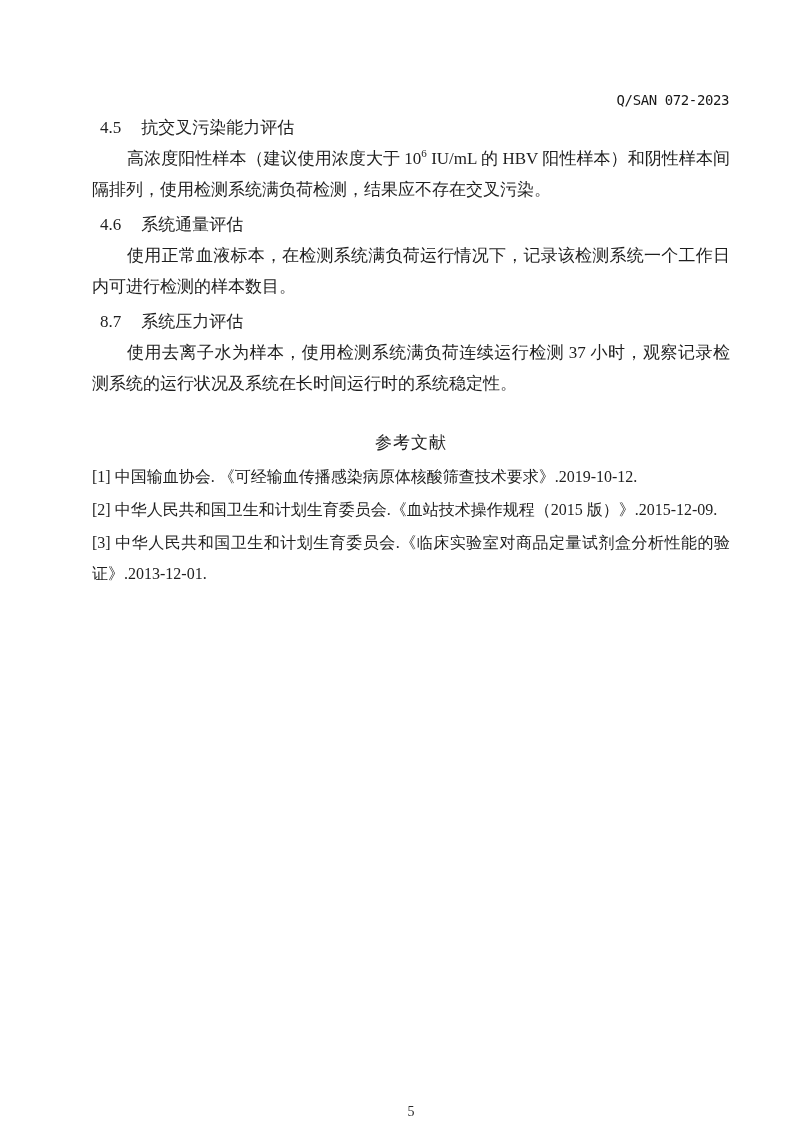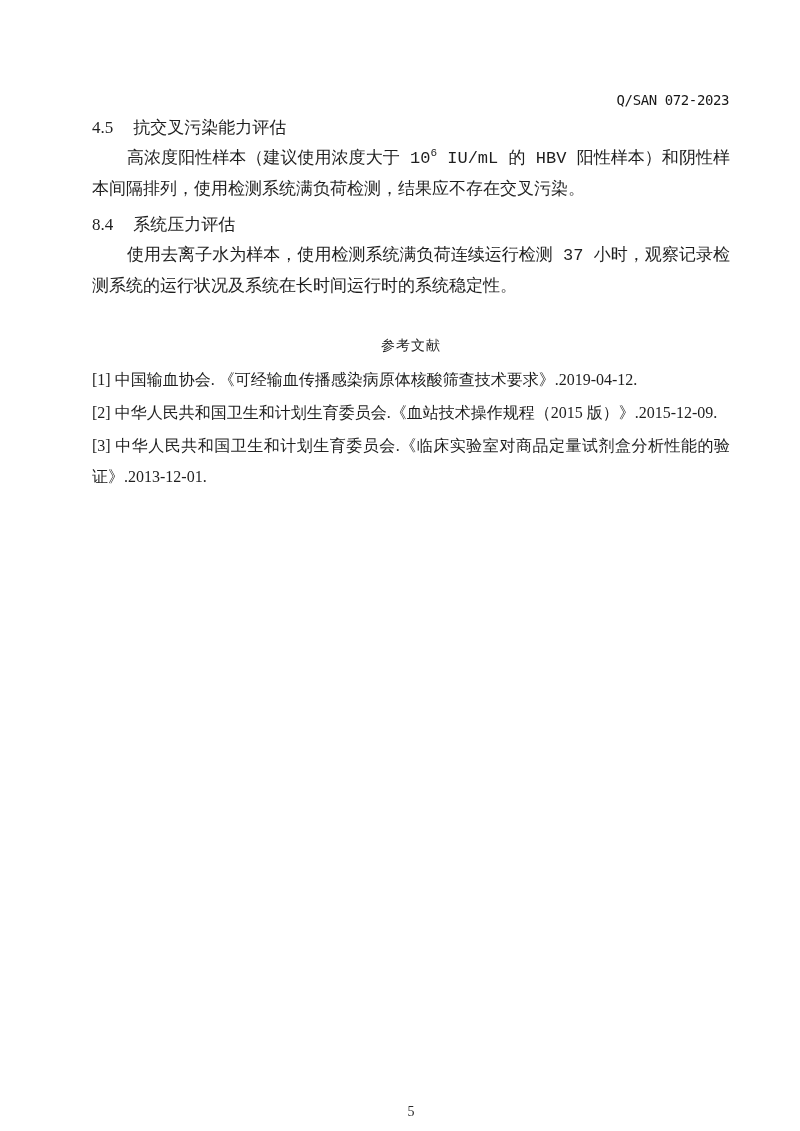--- a/index.html
+++ b/index.html
@@ -38,37 +38,37 @@
     font-weight: normal;
     line-height: 31px;
     color: #1e1e1e;
   }
   .sec-heading.spaced {
     margin-top: 4px;
   }
   .sec-num {
     display: inline-block;
     margin-right: 20px;
+    margin-left: 8px;
   }
   .para {
     margin: 0;
     font-size: 17px;
     line-height: 31px;
     text-align: justify;
     text-indent: 35px;
-    font-family: Liberation Mono, monospace;
   }
   .para sup {
     font-size: 11px;
     line-height: 0;
     vertical-align: super;
   }
   .refs-heading {
     margin: 28px 0 3px 0;
-    font-size: 14px;
+    font-size: 17px;
     font-weight: normal;
     line-height: 31px;
     text-align: center;
     letter-spacing: 1px;
     color: #1e1e1e;
   }
   .ref {
     margin: 0 0 2px 0;
     font-size: 16px;
     line-height: 31px;
@@ -94,31 +94,33 @@
   </div>
 
   <div class="content">
 
     <div>
       <h2 class="sec-heading"><span class="sec-num">4.5</span><span>抗交叉污染能力评估</span></h2>
       <p class="para"><span>高浓度阳性样本（建议使用浓度大于 10</span><sup>6</sup><span> IU/mL 的 HBV 阳性样本）和阴性样本间隔排列，使用检测系统满负荷检测，结果应不存在交叉污染。</span></p>
     </div>
 
     <div>
+      <h2 class="sec-heading spaced"><span class="sec-num">4.6</span><span>系统通量评估</span></h2>
+      <p class="para">使用正常血液标本，在检测系统满负荷运行情况下，记录该检测系统一个工作日内可进行检测的样本数目。</p>
     </div>
 
     <div>
-      <h2 class="sec-heading spaced"><span class="sec-num">8.4</span><span>系统压力评估</span></h2>
+      <h2 class="sec-heading spaced"><span class="sec-num">8.7</span><span>系统压力评估</span></h2>
       <p class="para">使用去离子水为样本，使用检测系统满负荷连续运行检测 37 小时，观察记录检测系统的运行状况及系统在长时间运行时的系统稳定性。</p>
     </div>
 
     <h3 class="refs-heading">参考文献</h3>
 
     <div>
-      <p class="ref">[1] 中国输血协会. 《可经输血传播感染病原体核酸筛查技术要求》.2019-04-12.</p>
+      <p class="ref">[1] 中国输血协会. 《可经输血传播感染病原体核酸筛查技术要求》.2019-10-12.</p>
       <p class="ref">[2] 中华人民共和国卫生和计划生育委员会.《血站技术操作规程（2015 版）》.2015-12-09.</p>
       <p class="ref">[3] 中华人民共和国卫生和计划生育委员会.《临床实验室对商品定量试剂盒分析性能的验证》.2013-12-01.</p>
     </div>
 
   </div>
 
   <div class="page-footer">
     <span>5</span>
   </div>
 

